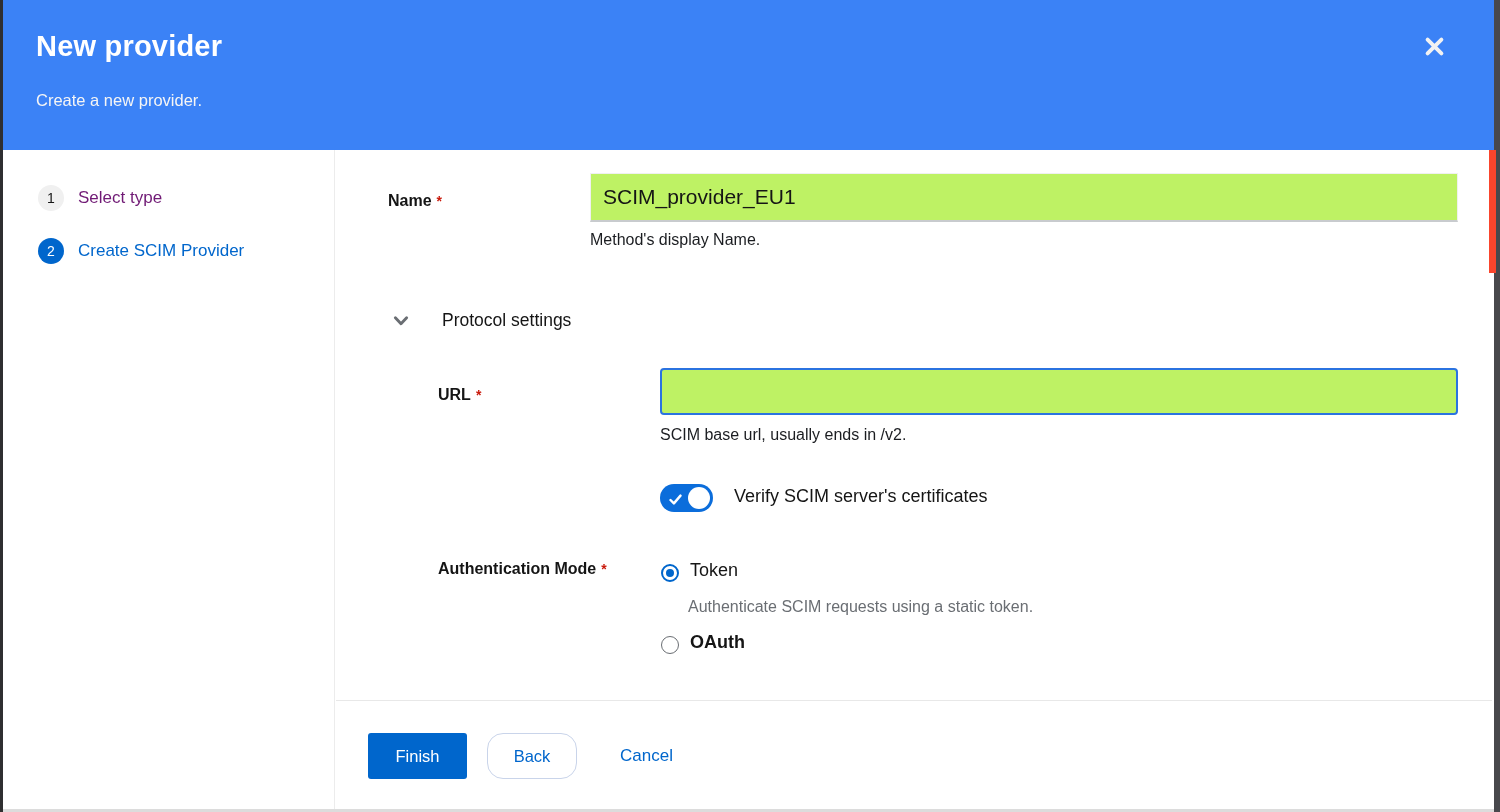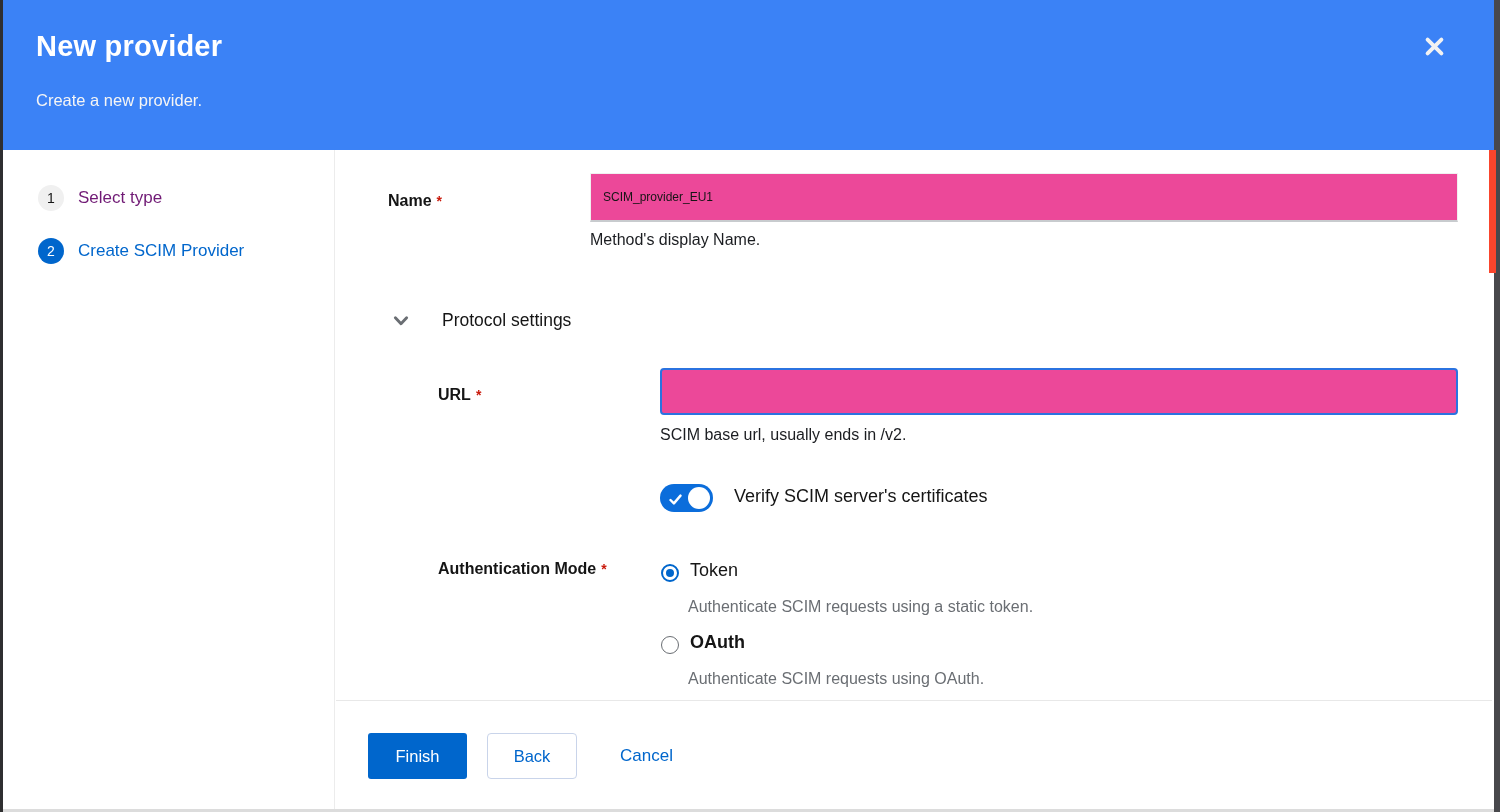--- a/index.html
+++ b/index.html
@@ -31,21 +31,21 @@
     font-size:14px; }
   .step-circle.done { background:#f0f0f0; color:#151515; }
   .step-circle.current { background:#0066cc; color:#ffffff; }
   .step-label { font-size:17px; }
   .step-label.done { color:#701a75; }
   .step-label.current { color:#0066cc; }
 
   
   .form-label { font-size:16px; font-weight:700; color:#151515; }
   .req { color:#c9190b; font-size:14px; margin-left:5px; font-weight:700; }
-  .text-input { font-family:"Liberation Sans", sans-serif; font-size:12px; color:#151515; background:#ec4899;
+  .text-input { font-family:"Liberation Sans", sans-serif; font-size:21px; color:#151515; background:#bef264;
     padding:0 12px; outline:none; }
   .input-name { left:590px; top:173px; width:868px; height:49px;
     border:1px solid #f0f0f0; border-bottom:2px solid #c8cbce; }
   .input-url { left:660px; top:368px; width:798px; height:47px;
     border:2px solid #2b73e0; border-radius:4px; }
   .helper-dark { font-size:16px; color:#1b1d21; }
   .helper-gray { font-size:16px; color:#6a6e73; }
 
   .section-head { left:392px; top:310px; display:flex; align-items:center; gap:32px; cursor:pointer; }
   .section-title { font-size:17.5px; color:#151515; }
@@ -64,21 +64,21 @@
   .radio-dot.unselected { border:1.5px solid #6a6e73; }
   .radio-label { font-size:18px; color:#151515; cursor:pointer; }
 
   
   .footer-sep { left:336px; top:700px; width:1156px; height:1px; background:#e8e8e8; }
   .btn { font-family:"Liberation Sans", sans-serif; font-size:16.5px; cursor:pointer; display:flex;
     align-items:center; justify-content:center; }
   .btn-primary { left:368px; top:733px; width:99px; height:46px; background:#0066cc; color:#ffffff;
     border:none; border-radius:3px; }
   .btn-secondary { left:487px; top:733px; width:90px; height:46px; background:#ffffff; color:#0066cc;
-    border:1px solid #c9d4ea; border-radius:4px; }
+    border:1px solid #c9d4ea; border-radius:16px; }
   .btn-link { left:620px; top:733px; height:46px; background:transparent; border:none; color:#0066cc; font-size:17px; }
 </style>
 </head>
 <body>
 
 <div id="canvas">
 
   <div class="abs modal-header">
     <div class="abs modal-title">New provider</div>
     <div class="abs modal-subtitle">Create a new provider.</div>
@@ -137,21 +137,20 @@
   <div class="abs" style="left:438px; top:560px;">
     <span class="form-label">Authentication Mode</span><span class="req">*</span>
   </div>
 
   <span class="radio-dot selected" style="left:661px; top:564px;"></span>
   <div class="abs radio-label" style="left:690px; top:560px;">Token</div>
   <div class="abs helper-gray" style="left:688px; top:598px;">Authenticate SCIM requests using a static token.</div>
 
   <span class="radio-dot unselected" style="left:661px; top:636px;"></span>
   <div class="abs radio-label" style="left:690px; top:632px;font-weight:bold;">OAuth</div>
-  <div class="abs helper-gray" style="left:688px; top:670px;">Authenticate SCIM requests using OAuth.</div>
 
   <div class="abs footer-sep"></div>
   <button class="abs btn btn-primary">Finish</button>
   <button class="abs btn btn-secondary">Back</button>
   <button class="abs btn btn-link">Cancel</button>
 
   <div class="abs edge-left"></div>
   <div class="abs bottom-edge"></div>
   <div class="abs edge-right"></div>
   <div class="abs scroll-thumb-red"></div>

